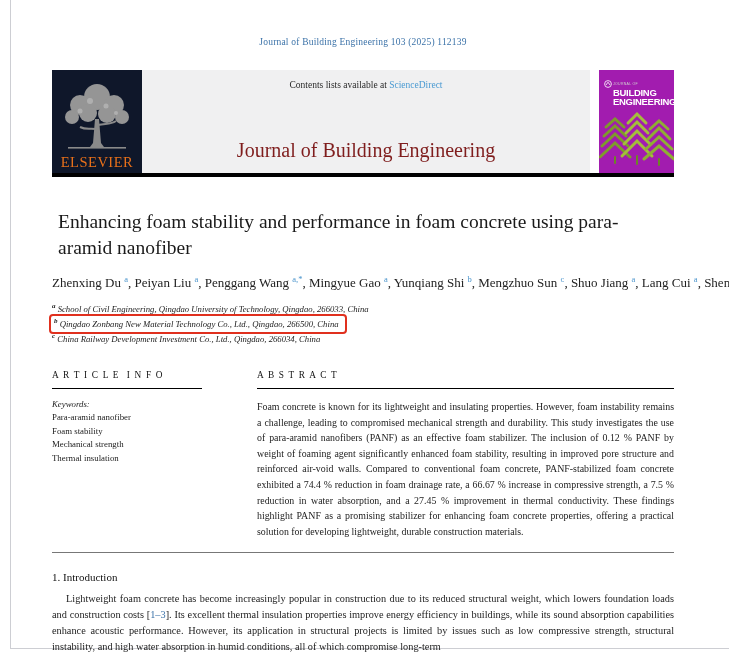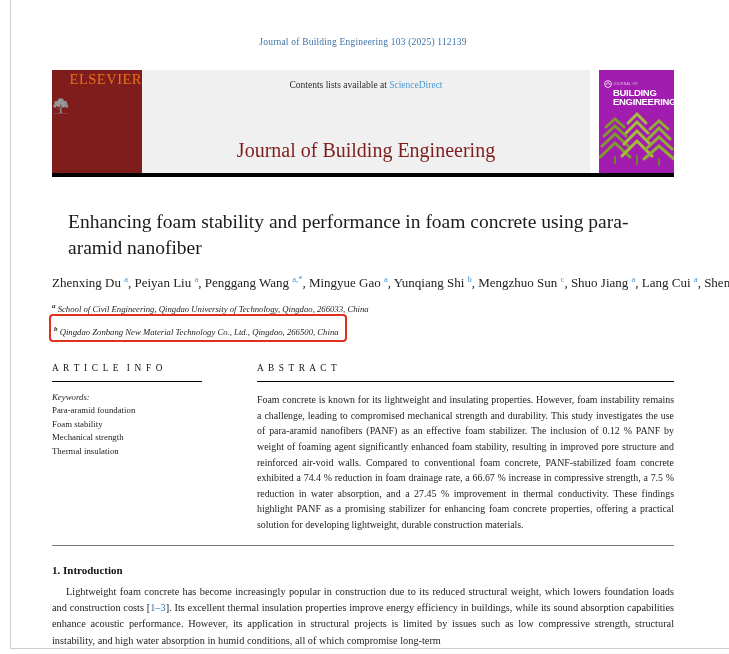--- a/index.html
+++ b/index.html
@@ -17,22 +17,22 @@
 
   
   .running-head{
     padding-top:37px;text-align:center;font-size:9.5px;color:#3b72a8;
     letter-spacing:.2px;
   }
 
   
   .journal-header{margin-top:23px;display:flex;height:103px;}
   .elsevier-block{
-    width:90px;background:#7f1d1d;display:flex;flex-direction:row;
-    justify-content:flex-end;padding-bottom:2px;
+    width:90px;background:#0f172a;display:flex;flex-direction:column;
+    align-items:center;justify-content:flex-end;padding-bottom:2px;
   }
   .elsevier-word{
     font-size:14.5px;color:#e8701a;letter-spacing:.5px;margin-top:1px;
     font-family:"Liberation Serif",serif;
   }
   .header-mid{
     flex:1;background:#f0f0f1;display:flex;flex-direction:column;
     align-items:center;justify-content:space-between;padding:10px 0 11px;
   }
   .contents-line{font-size:9.5px;color:#2a2a2a;}
@@ -53,52 +53,52 @@
     line-height:1;
   }
   .cover-kicker{display:block;font-size:3.5px;letter-spacing:.3px;color:#cfcfcf;margin-bottom:1px;}
   .cover-line{display:block;font-size:9.5px;font-weight:bold;letter-spacing:-.3px;}
   .cover-trees{position:absolute;left:0;bottom:6px;}
 
   .black-bar{height:4px;background:#000;}
 
   
   .article-title{
-    margin:32px 16px 0;font-size:19.5px;font-weight:400;line-height:1.35;
+    margin:32px 6px 0;font-size:19.5px;font-weight:400;line-height:1.35;
     color:#1a1a1a;width:585px;
   }
   .authors{margin-top:11px;font-size:13px;line-height:1.55;width:515px;color:#222;}
   .author{white-space:nowrap;}
   .author:not(:last-child)::after{content:", ";}
   .author sup{font-size:8.5px;color:#4a94cc;}
   .affiliations{margin-top:8px;font-size:8.7px;font-style:italic;line-height:1.5;color:#222;}
   .aff sup{font-weight:bold;font-size:7px;}
   .aff-inner{display:inline-block;}
   .aff-inner.highlighted{
     border:2.5px solid #e0301e;border-radius:4px;
-    padding:8px 6px 1px 3px;margin:-2px 0 -3px -3px;
+    padding:0 6px 1px 3px;margin:-2px 0 -3px -3px;
     position:relative;z-index:1;background:transparent;
   }
 
   
   .info-abstract{margin-top:24px;display:flex;}
   .col-left{width:172px;margin-right:33px;flex:none;}
   .col-right{flex:1;}
   .sec-head{font-size:9.3px;letter-spacing:1.2px;color:#111;white-space:pre;}
   .col-rule{border:none;border-top:1px solid #000;margin:8px 0 10px;}
   .col-left .col-rule{width:150px;margin-left:0;}
   .kw-label{font-style:italic;font-size:8.8px;margin-bottom:2px;}
   .kw{font-size:8.8px;line-height:1.55;}
   .abstract-text{
     margin:0;font-size:9.9px;line-height:1.58;text-align:justify;color:#1c1c1c;
   }
   .section-rule{border:none;border-top:1px solid #777;margin:12px 0 0;}
 
   
-  .intro-head{margin:18px 0 0;font-size:11px;font-weight:bold;color:#111;}
+  .intro-head{margin:18px 0 0;font-size:11px;font-weight:normal;color:#111;}
   .intro-text{
     margin:8px 0 0;font-size:10.3px;line-height:1.58;text-align:justify;
     text-indent:14px;color:#1c1c1c;
   }
   .cite{color:#3b72a8;cursor:pointer;}
 </style>
 </head>
 <body>
 
 <div class="page-edge"></div>
@@ -184,28 +184,29 @@
 
   <h1 class="article-title">Enhancing foam stability and performance in foam concrete using para-aramid nanofiber</h1>
 
   <div class="authors">
     <span class="author"><span>Zhenxing Du</span> <sup>a</sup></span><span class="author"><span>Peiyan Liu</span> <sup>a</sup></span><span class="author"><span>Penggang Wang</span> <sup>a,*</sup></span><span class="author"><span>Mingyue Gao</span> <sup>a</sup></span><span class="author"><span>Yunqiang Shi</span> <sup>b</sup></span><span class="author"><span>Mengzhuo Sun</span> <sup>c</sup></span><span class="author"><span>Shuo Jiang</span> <sup>a</sup></span><span class="author"><span>Lang Cui</span> <sup>a</sup></span><span class="author"><span>Shenghao Lv</span> </span>
   </div>
 
   <div class="affiliations">
     <div class="aff"><span class="aff-inner"><sup>a</sup> <span>School of Civil Engineering, Qingdao University of Technology, Qingdao, 266033, China</span></span></div>
     <div class="aff"><span class="aff-inner highlighted"><sup>b</sup> <span>Qingdao Zonbang New Material Technology Co., Ltd., Qingdao, 266500, China</span></span></div>
+    <div class="aff"><span class="aff-inner"><sup>c</sup> <span>China Railway Development Investment Co., Ltd., Qingdao, 266034, China</span></span></div>
   </div>
 
   <div class="info-abstract">
     <div class="col-left">
       <div class="sec-head">A R T I C L E  I N F O</div>
       <hr class="col-rule">
       <div class="kw-label">Keywords:</div>
-      <div class="kw">Para-aramid foundation</div>
+      <div class="kw">Para-aramid nanofiber</div>
       <div class="kw">Foam stability</div>
       <div class="kw">Mechanical strength</div>
       <div class="kw">Thermal insulation</div>
     </div>
     <div class="col-right">
       <div class="sec-head">A B S T R A C T</div>
       <hr class="col-rule">
       <p class="abstract-text">Foam concrete is known for its lightweight and insulating properties. However, foam instability remains a challenge, leading to compromised mechanical strength and durability. This study investigates the use of para-aramid nanofibers (PANF) as an effective foam stabilizer. The inclusion of 0.12 % PANF by weight of foaming agent significantly enhanced foam stability, resulting in improved pore structure and reinforced air-void walls. Compared to conventional foam concrete, PANF-stabilized foam concrete exhibited a 74.4 % reduction in foam drainage rate, a 66.67 % increase in compressive strength, a 7.5 % reduction in water absorption, and a 27.45 % improvement in thermal conductivity. These findings highlight PANF as a promising stabilizer for enhancing foam concrete properties, offering a practical solution for developing lightweight, durable construction materials.</p>
     </div>
   </div>

